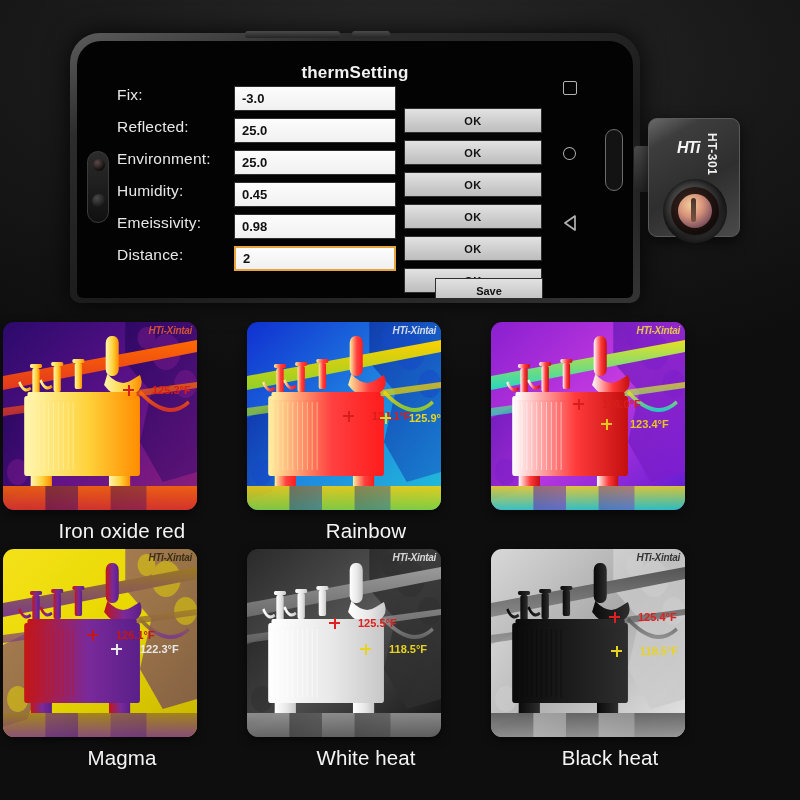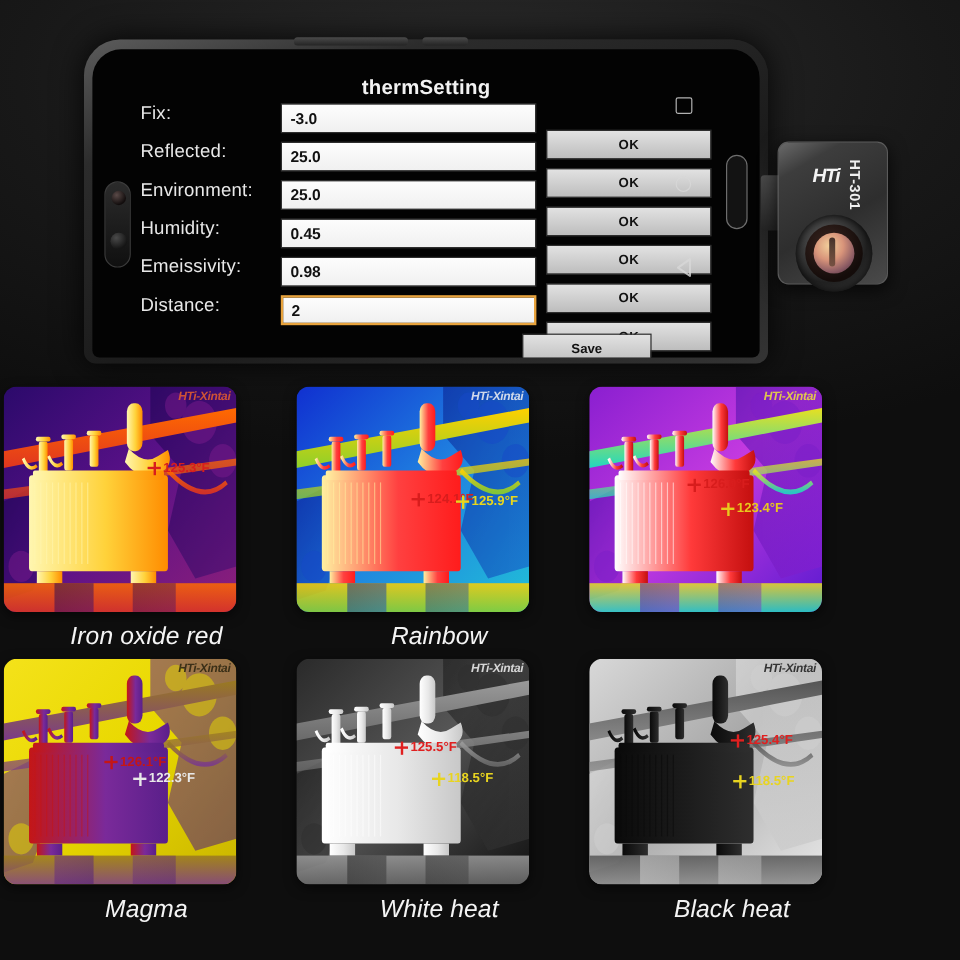--- a/index.html
+++ b/index.html
@@ -58,21 +58,21 @@
 
   
   .app-title{
     position:absolute; left:0; right:0; top:22px; text-align:center;
     color:#f2f2f2; font-size:17px; font-weight:bold; letter-spacing:.2px;
   }
   .form-area{ position:absolute; left:40px; top:45px; right:90px; }
   .frow{ display:flex; height:32px; margin-bottom:0px; }
   .flabel{ width:117px; color:#e8e8e8; font-size:15.5px; letter-spacing:.2px; flex:none; }
   .fval{
-    width:213px; height:25px; flex:none;
+    width:162px; height:25px; flex:none;
     background:linear-gradient(#fdfdfd,#f0f0f0);
     border:1px solid #2e2e2e;
     display:flex; align-items:center;
     padding-left:7px; color:#111; font-size:13px; font-weight:bold;
   }
   .fval.focused{ border:2px solid #e8a33d; }
   .fgap{ width:8px; flex:none; }
   .fbtn{
     width:138px; height:25px; flex:none;
     background:linear-gradient(#e2e2e2,#bdbdbd);
@@ -114,29 +114,29 @@
 
   
   .grid{ position:absolute; left:0; top:322px; width:800px; }
   .grid-row{ display:flex; }
   .cell{ width:238px; margin:0 3px; position:relative; }
   .thumb{
     position:relative; width:194px; height:188px;
     border-radius:11px; overflow:hidden;
     box-shadow:0 3px 10px rgba(0,0,0,.55);
   }
-  .cap{ text-align:center; color:#f4f4f4; font-size:20.5px; padding:9px 0 6px; letter-spacing:.1px;font-style:italic; }
+  .cap{ text-align:center; color:#f4f4f4; font-size:20.5px; padding:9px 0 6px; letter-spacing:.1px; }
 
   
   .wm{ position:absolute; right:5px; top:3px; font-size:10px; font-weight:bold;
        font-style:italic; letter-spacing:-.3px; opacity:.85; white-space:nowrap; }
 
   
   .temp{ position:absolute; font-size:11px; font-weight:bold; white-space:nowrap;
-         display:flex; align-items:center; gap:2px; }
+         display:flex; align-items:center; gap:18px; }
   .cross{ position:relative; width:11px; height:11px; flex:none; }
   .cross::before{ content:""; position:absolute; left:5px; top:0; width:1.6px; height:11px; background:currentColor; }
   .cross::after{ content:""; position:absolute; left:0; top:4.7px; width:11px; height:1.6px; background:currentColor; }
 
   
   .scene{ position:absolute; inset:0; width:100%; height:100%; display:block; }
 </style>
 </head>
 <body>
 

